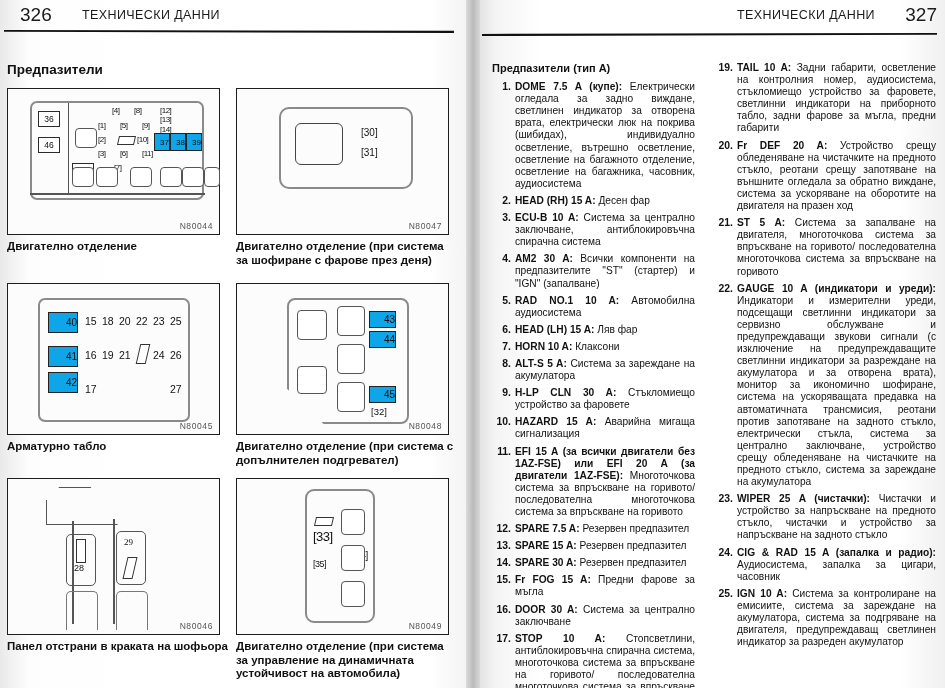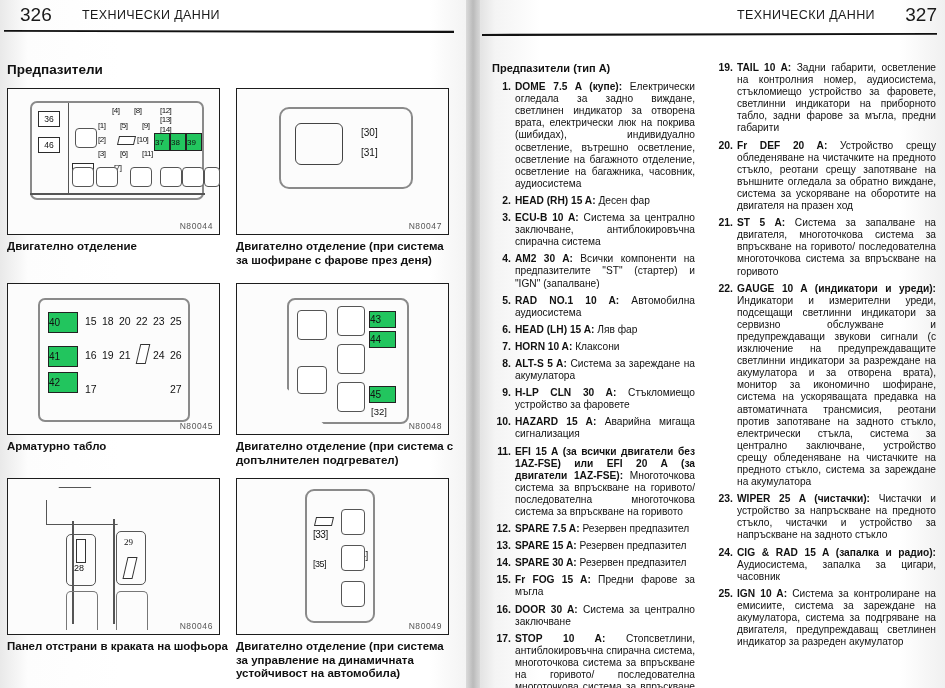--- a/index.html
+++ b/index.html
@@ -41,22 +41,22 @@
   .sect-title{position:absolute;left:7px;top:62px;font-size:13.5px;font-weight:bold;}
 
   .figbox{position:absolute;border:1.3px solid #1d1d1d;background:#fcfcfc;}
   .figcode{position:absolute;right:6px;bottom:3px;font-size:8.5px;color:#555;letter-spacing:.6px;margin-left:11px;}
   .figcap{position:absolute;font-size:11.5px;font-weight:bold;line-height:13.5px;}
 
   
   .rr{position:absolute;border:1.6px solid #2b2b2b;border-radius:7px;background:transparent;}
   .bx{position:absolute;border:1.3px solid #2b2b2b;background:#fff;
       display:flex;align-items:center;justify-content:center;font-size:8.5px;}
-  .bxn{position:absolute;border:1.2px solid #222;background:#22c55e;
-      display:flex;align-items:center;justify-content:flex-start;font-size:10px;}
+  .bxn{position:absolute;border:1.2px solid #222;background:#0ea5e9;
+      display:flex;align-items:center;justify-content:flex-end;font-size:10px;}
   .sq{position:absolute;border:1.3px solid #555;border-radius:4px;background:#fff;}
   .brk{position:absolute;font-size:8px;letter-spacing:-.5px;color:#111;white-space:nowrap;}
   .num{position:absolute;font-size:10.5px;color:#111;white-space:nowrap;}
   .vline{position:absolute;background:#555;}
   .slot{position:absolute;border:1.2px solid #333;background:#fff;transform:skewX(-13deg);}
 
   
   .col{position:absolute;top:62px;font-size:10.2px;line-height:12.1px;
        text-align:justify;color:#111;}
   .col-a{left:492px;width:203px;}
@@ -227,21 +227,21 @@
   <div class="rr" style="left:58px;top:112px;width:30px;height:38px;border-radius:5px 5px 0 0;border-width:1.4px;border-color:#777;border-bottom:none;"></div>
   <div class="rr" style="left:108px;top:112px;width:30px;height:38px;border-radius:5px 5px 0 0;border-width:1.4px;border-color:#777;border-bottom:none;"></div>
 
   <div class="figcode">N80046</div>
 </div>
 <div class="figcap" style="left:7px;top:640px;width:225px;">Панел отстрани в краката на шофьора</div>
 
 <div class="figbox" style="left:236px;top:478px;width:211px;height:155px;">
   <div class="rr" style="left:68px;top:10px;width:66px;height:130px;border-width:2.4px;border-color:#8a8a8a;border-radius:9px;"></div>
   <div class="slot" style="left:78px;top:38px;width:16px;height:7px;"></div>
-  <div class="brk" style="left:76px;top:50px;font-size:10px;"><span>[33]</span></div>
+  <div class="brk" style="left:76px;top:50px;font-size:13px;"><span>[33]</span></div>
   <div class="brk" style="left:76px;top:71px;font-size:10px;padding-left:40px;"><span>[34]</span></div>
   <div class="brk" style="left:76px;top:80px;font-size:9px;"><span>[35]</span></div>
   <div class="sq" style="left:104px;top:30px;width:22px;height:24px;"></div>
   <div class="sq" style="left:104px;top:66px;width:22px;height:24px;"></div>
   <div class="sq" style="left:104px;top:102px;width:22px;height:24px;"></div>
   <div class="figcode">N80049</div>
 </div>
 <div class="figcap" style="left:236px;top:640px;width:220px;">Двигателно отделение (при система за управление на динамичната устойчивост на автомобила)</div>
 
 <div class="col col-a">

